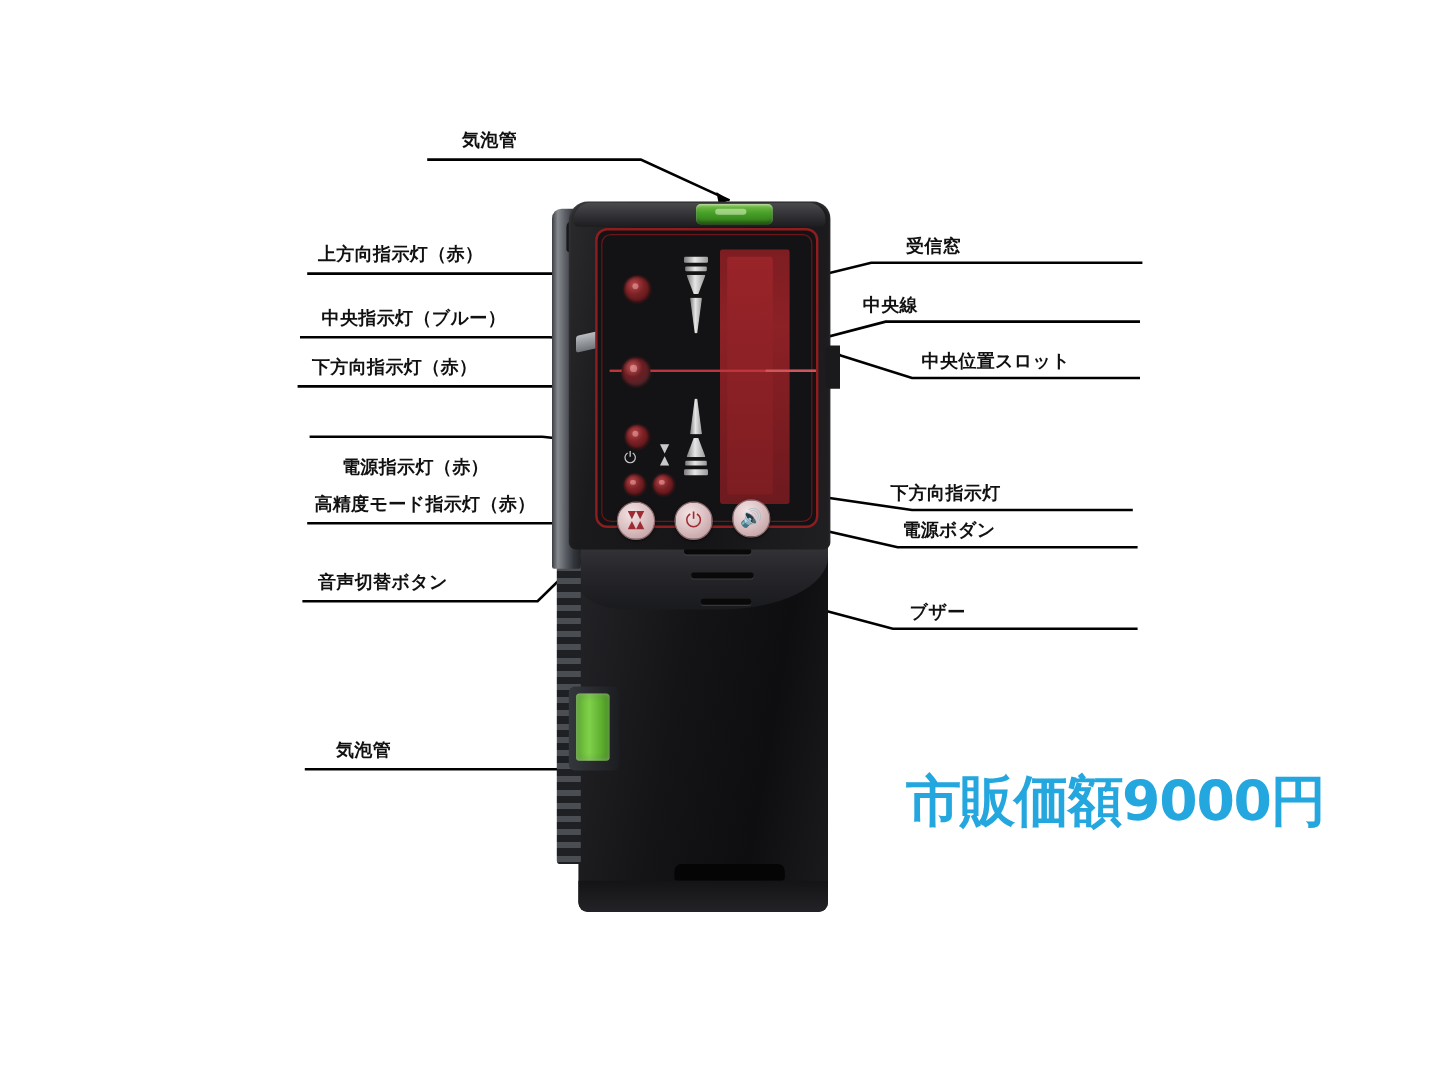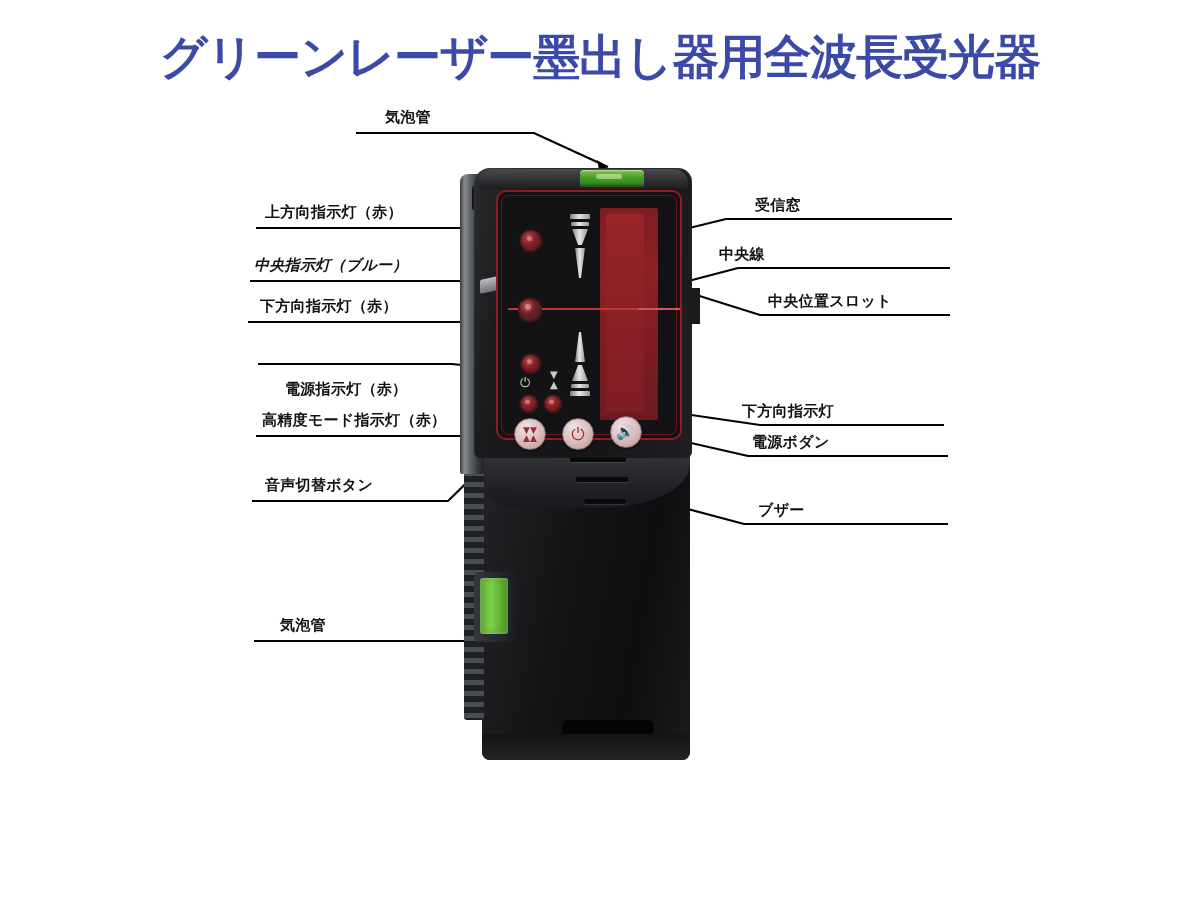--- a/index.html
+++ b/index.html
@@ -266,22 +266,22 @@
     width: 208px; height: 26px;
     background: linear-gradient(180deg,#141416,#232327);
     border-radius: 0 0 8px 8px;
   }
 </style>
 </head>
 <body>
 
 <div id="stage">
 
-  <div class="headline">グリーンレーザー墨出し器用全波長受光器</div>
-
+
+  <div class="price">市販価額9000円</div>
 
   <svg id="leaders" viewBox="0 0 1200 900" xmlns="http://www.w3.org/2000/svg">
     <g stroke="#000000" stroke-width="2.2" fill="none" stroke-linejoin="miter">
 
       <path d="M356 133 L534 133 L608 167"></path>
       <path d="M608 167 L597 160 L599 170 Z" fill="#000000" stroke="none"></path>
 
       <path d="M256 228 L464 228 L540 250"></path>
 
       <path d="M250 281 L458 281 L540 287"></path>
@@ -309,21 +309,21 @@
       <path d="M612 425 L748 456 L948 456"></path>
 
       <path d="M624 492 L744 524 L948 524"></path>
     </g>
   </svg>
 
   <div class="cl" style="left:385px; top:108px;">気泡管</div>
 
   <div class="cl" style="left:265px; top:203px;">上方向指示灯（赤）</div>
 
-  <div class="cl" style="left:254px; top:256px;font-style:italic;">中央指示灯（ブルー）</div>
+  <div class="cl" style="left:268px; top:256px;">中央指示灯（ブルー）</div>
 
   <div class="cl" style="left:260px; top:297px;">下方向指示灯（赤）</div>
 
   <div class="cl" style="left:285px; top:339px;margin-top:41px;">電源指示灯（赤）</div>
 
   <div class="cl" style="left:262px; top:411px;">高精度モード指示灯（赤）</div>
 
   <div class="cl" style="left:265px; top:476px;">音声切替ボタン</div>
 
   <div class="cl" style="left:280px; top:616px;">気泡管</div>

